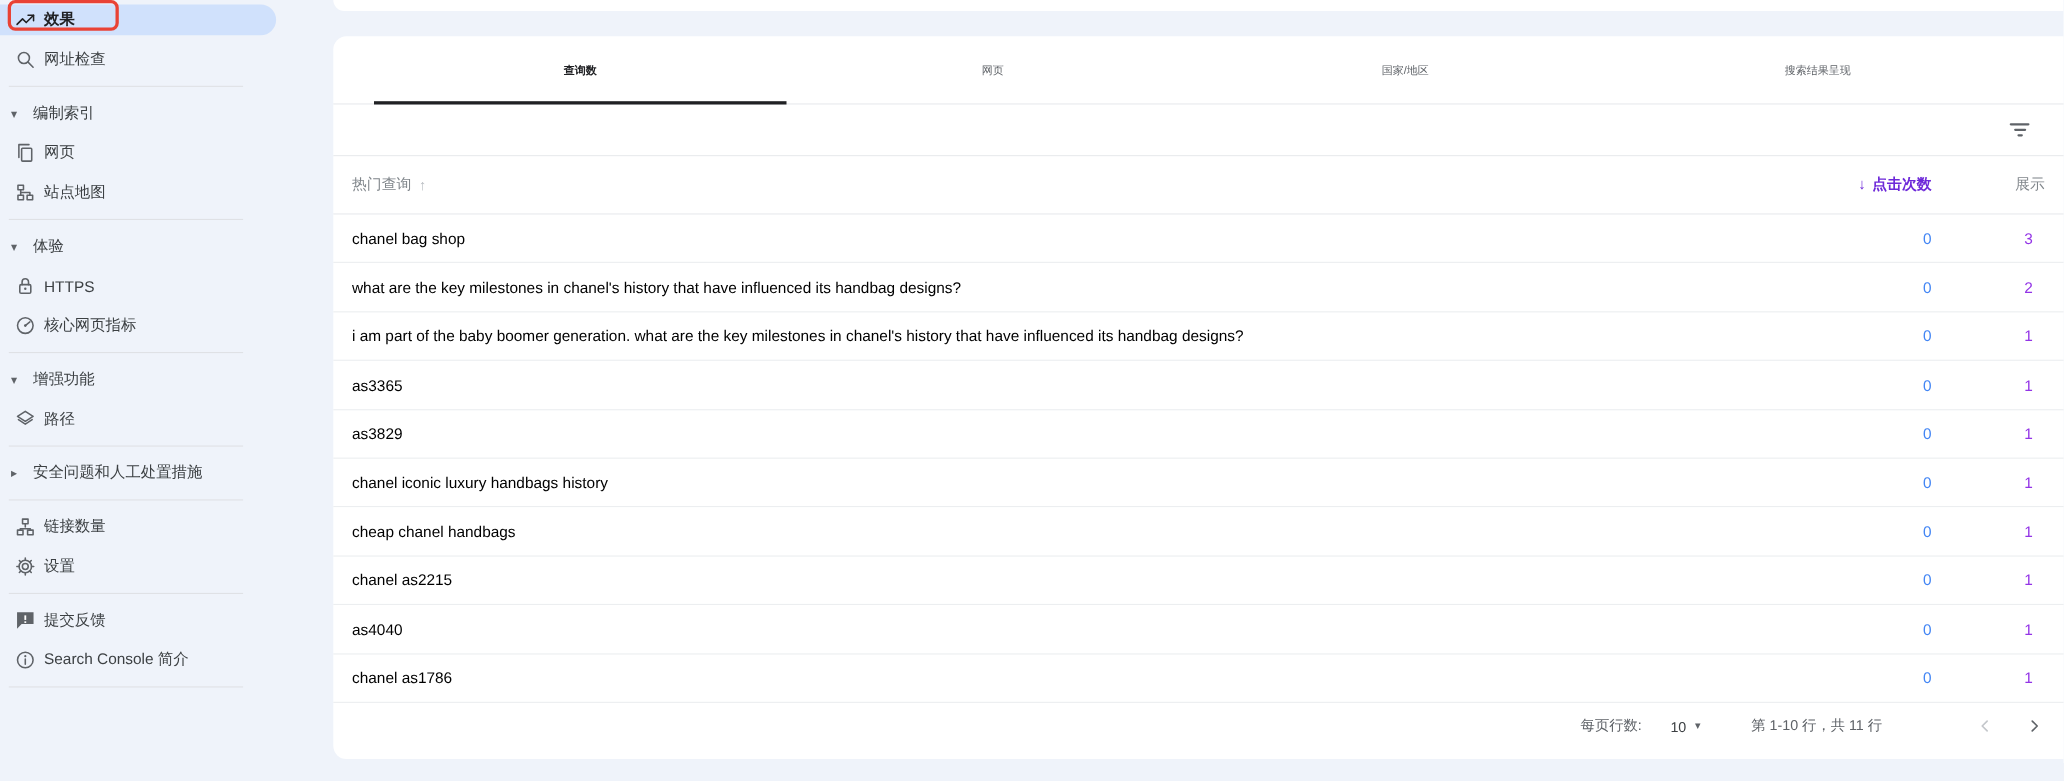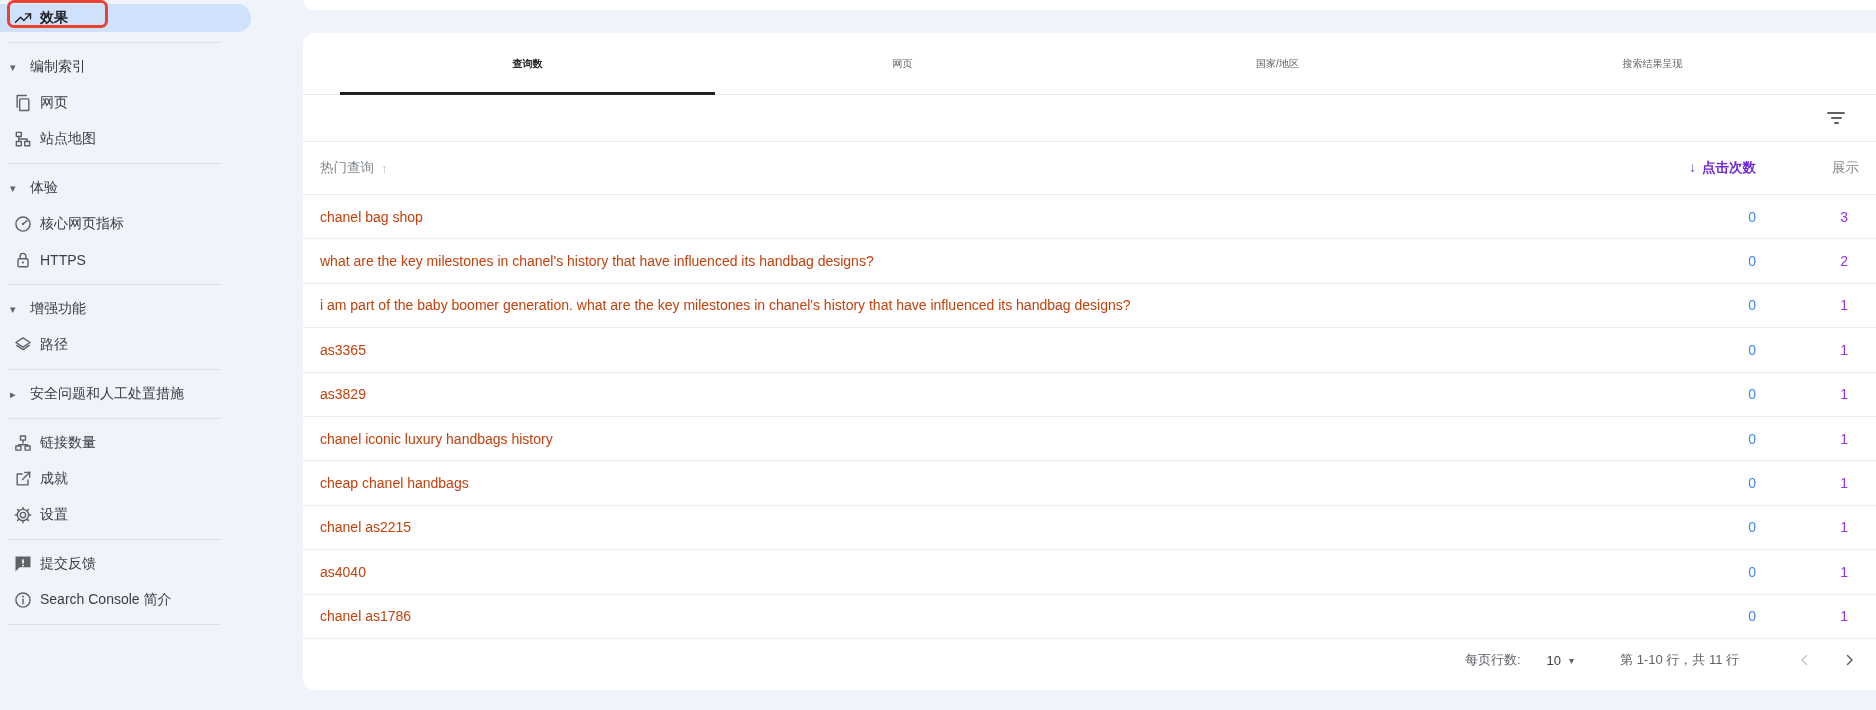--- a/index.html
+++ b/index.html
@@ -37,29 +37,29 @@
   .filter-icon i:nth-child(2){width:11px;}
   .filter-icon i:nth-child(3){width:5px;}
   .thead{position:absolute;top:109px;left:0;width:100%;height:53px;border-bottom:1px solid #e8eaed;box-sizing:border-box;font-size:13.5px;color:#80868b;}
   .th-query{position:absolute;left:17px;top:50%;transform:translateY(-50%);display:flex;align-items:center;gap:7px;cursor:pointer;}
   .sort-up{color:#b8bcc1;font-size:13px;}
   .th-clicks{position:absolute;left:1253px;width:200px;text-align:right;top:50%;transform:translateY(-50%);color:#6d28d9;font-weight:700;cursor:pointer;}
   .sort-down{font-weight:400;margin-right:6px;}
   .th-impr{position:absolute;left:1529px;top:50%;transform:translateY(-50%);cursor:pointer;white-space:nowrap;}
   .tbody{position:absolute;top:162px;left:0;width:100%;}
   .trow{position:relative;height:43.4px;border-bottom:1px solid #eceef0;}
-  .trow .q{position:absolute;left:17px;top:50%;transform:translateY(-50%);font-size:14px;color:#c2410c;white-space:nowrap;}
+  .trow .q{position:absolute;left:17px;top:50%;transform:translateY(-50%);font-size:14px;color:#000000;white-space:nowrap;}
   .trow .num{position:absolute;width:200px;text-align:right;top:50%;transform:translateY(-50%);font-size:14px;}
   .trow .clicks{left:1253px;color:#4285f4;}
   .trow .impr{left:1345px;color:#9334e6;}
   .pagination{position:absolute;left:0;bottom:0;height:60px;width:100%;display:flex;align-items:center;justify-content:flex-end;padding-right:242px;box-sizing:border-box;color:#5f6368;font-size:13px;}
   .pg-label{margin-right:26px;}
   .pg-value{margin-right:8px;color:#3c4043;}
   .pg-caret{font-size:10px;color:#5f6368;margin-right:46px;cursor:pointer;}
-  .pg-range{margin-right:54px;white-space:nowrap;}
+  .pg-range{margin-right:82px;white-space:nowrap;}
   .pg-btn{width:24px;height:24px;display:flex;align-items:center;justify-content:center;cursor:pointer;}
   .pg-btn svg{width:18px;height:18px;fill:none;stroke-width:2;stroke-linecap:round;stroke-linejoin:round;}
   .pg-prev{margin-right:20px;}
   .pg-prev svg{stroke:#c4c7cb;}
   .pg-next svg{stroke:#5f6368;}
 </style>
 </head>
 <body>
 
 <aside class="sidebar" id="sidebar">
@@ -67,20 +67,29 @@
       <span class="pill"></span>
       <span class="annotation-box"></span>
       <span class="sb-icon">
         <svg class="ic" viewBox="0 0 24 24">
           <polyline points="3 17 9 11 13 15 21 7"></polyline>
           <polyline points="15 7 21 7 21 13"></polyline>
         </svg>
       </span>
       <span class="sb-label">效果</span>
     </div>
+    <div class="sb-item">
+      <span class="sb-icon">
+        <svg class="ic" viewBox="0 0 24 24">
+          <circle cx="10.5" cy="10.5" r="6"></circle>
+          <line x1="15" y1="15" x2="20.5" y2="20.5"></line>
+        </svg>
+      </span>
+      <span class="sb-label">网址检查</span>
+    </div>
     <div class="sb-divider"></div>
     <div class="sb-section">
       <span class="caret">▾</span>
       <span class="sb-label">编制索引</span>
     </div>
     <div class="sb-item">
       <span class="sb-icon">
         <svg class="ic" viewBox="0 0 24 24">
           <rect x="8" y="7" width="11" height="14" rx="1"></rect>
           <polyline points="5 17 5 3 16 3"></polyline>
@@ -100,36 +109,36 @@
       <span class="sb-label">站点地图</span>
     </div>
     <div class="sb-divider"></div>
     <div class="sb-section">
       <span class="caret">▾</span>
       <span class="sb-label">体验</span>
     </div>
     <div class="sb-item">
       <span class="sb-icon">
         <svg class="ic" viewBox="0 0 24 24">
+          <rect x="6" y="10.5" width="12" height="9.5" rx="1.5"></rect>
+          <path d="M8.5 10.5V7.5a3.5 3.5 0 0 1 7 0v3"></path>
+          <circle cx="12" cy="15" r="1.3" fill="#5f6368" stroke="none"></circle>
+        </svg>
+      </span>
+      <span class="sb-label">HTTPS</span>
+    </div>
+    <div class="sb-item">
+      <span class="sb-icon">
+        <svg class="ic" viewBox="0 0 24 24">
           <circle cx="12" cy="12" r="8.5"></circle>
           <line x1="12" y1="12" x2="17" y2="8"></line>
           <circle cx="12" cy="12" r="1.4" fill="#5f6368" stroke="none"></circle>
         </svg>
       </span>
       <span class="sb-label">核心网页指标</span>
-    </div>
-    <div class="sb-item">
-      <span class="sb-icon">
-        <svg class="ic" viewBox="0 0 24 24">
-          <rect x="6" y="10.5" width="12" height="9.5" rx="1.5"></rect>
-          <path d="M8.5 10.5V7.5a3.5 3.5 0 0 1 7 0v3"></path>
-          <circle cx="12" cy="15" r="1.3" fill="#5f6368" stroke="none"></circle>
-        </svg>
-      </span>
-      <span class="sb-label">HTTPS</span>
     </div>
     <div class="sb-divider"></div>
     <div class="sb-section">
       <span class="caret">▾</span>
       <span class="sb-label">增强功能</span>
     </div>
     <div class="sb-item">
       <span class="sb-icon">
         <svg class="ic" viewBox="0 0 24 24">
           <path d="M12 3.5 20.5 9 12 14.5 3.5 9z"></path>
@@ -147,30 +156,20 @@
     <div class="sb-item">
       <span class="sb-icon">
         <svg class="ic" viewBox="0 0 24 24">
           <rect x="9" y="3.5" width="6" height="5"></rect>
           <rect x="3.5" y="15.5" width="6" height="5"></rect>
           <rect x="14.5" y="15.5" width="6" height="5"></rect>
           <path d="M12 8.5V12M6.5 15.5V14h11v1.5"></path>
         </svg>
       </span>
       <span class="sb-label">链接数量</span>
-    </div>
-    <div class="sb-item">
-      <span class="sb-icon">
-        <svg class="ic" viewBox="0 0 24 24">
-          <path d="M18 13v6H5V6h6"></path>
-          <polyline points="14 4 20 4 20 10"></polyline>
-          <line x1="20" y1="4" x2="11.5" y2="12.5"></line>
-        </svg>
-      </span>
-      <span class="sb-label">成就</span>
     </div>
     <div class="sb-item">
       <span class="sb-icon">
         <svg class="ic" viewBox="0 0 24 24">
           <circle cx="12" cy="12" r="3.2"></circle>
           <circle cx="12" cy="12" r="6.8"></circle>
           <path d="M12 5.2V2.8M12 21.2v-2.4M5.2 12H2.8M21.2 12h-2.4M7.2 7.2 5.5 5.5M18.5 18.5l-1.7-1.7M7.2 16.8l-1.7 1.7M18.5 5.5l-1.7 1.7"></path>
         </svg>
       </span>
       <span class="sb-label">设置</span>

